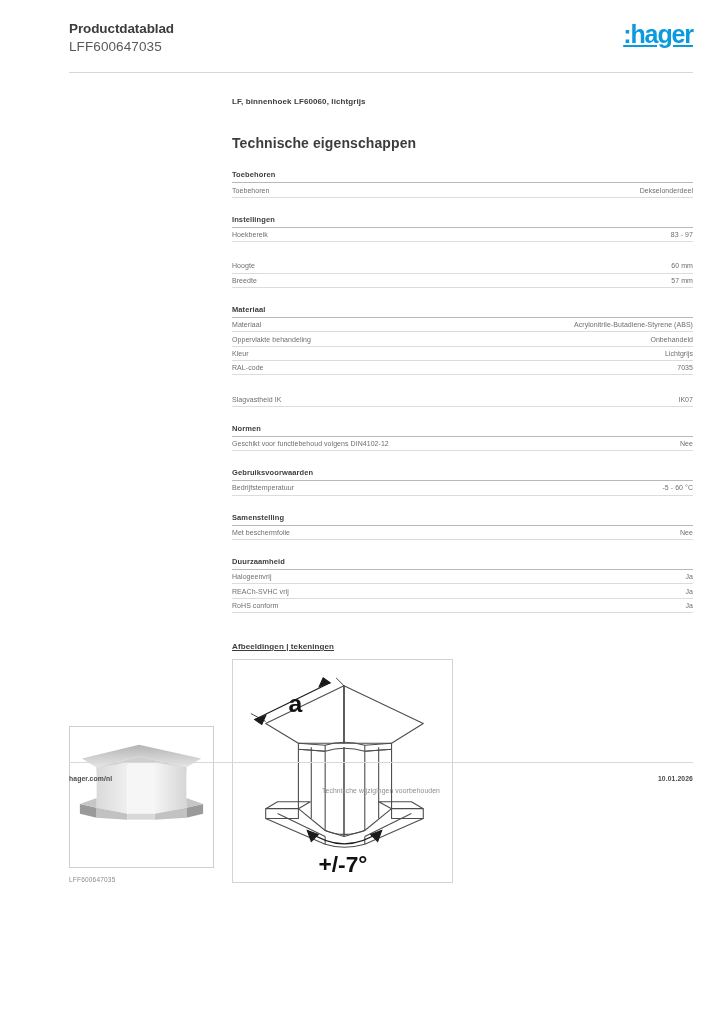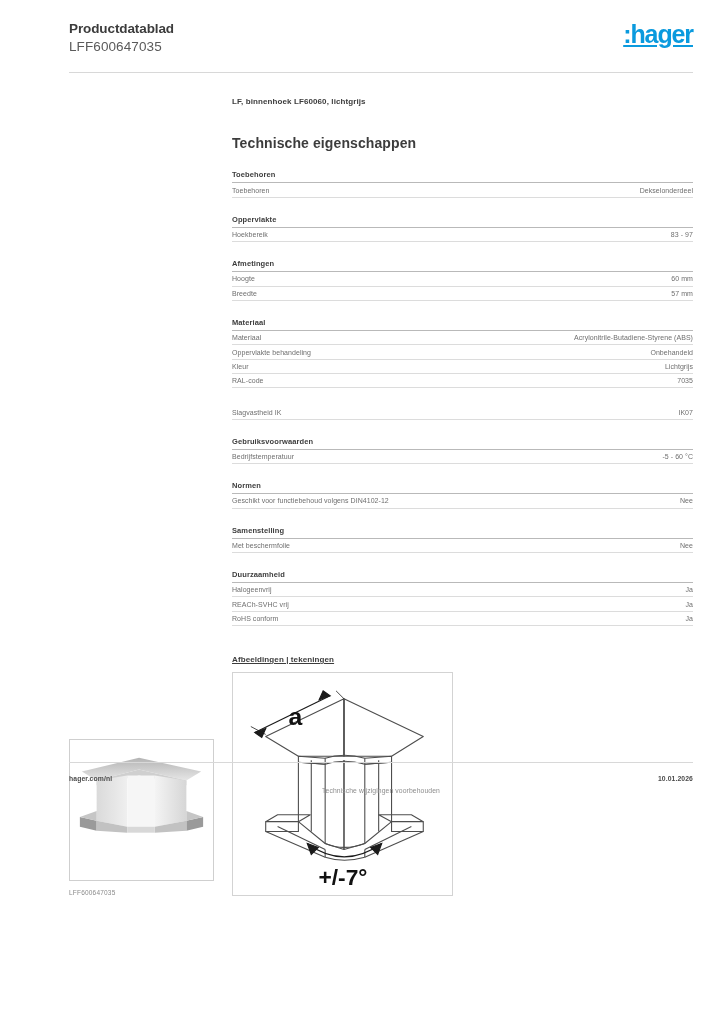--- a/index.html
+++ b/index.html
@@ -234,28 +234,27 @@
 
       <div id="spec-groups-container">
           <div class="spec-group">
             <div class="group-head">Toebehoren</div>
             <div class="spec-row">
               <div class="spec-label">Toebehoren</div>
               <div class="spec-value">Dekselonderdeel</div>
             </div>
           </div>
           <div class="spec-group">
-            <div class="group-head">Oppervlakte</div>
+            <div class="group-head">Instellingen</div>
             <div class="spec-row">
               <div class="spec-label">Hoekbereik</div>
               <div class="spec-value">83 - 97</div>
             </div>
           </div>
           <div class="spec-group">
-            <div class="group-head">Afmetingen</div>
             <div class="spec-row">
               <div class="spec-label">Hoogte</div>
               <div class="spec-value">60 mm</div>
             </div>
             <div class="spec-row">
               <div class="spec-label">Breedte</div>
               <div class="spec-value">57 mm</div>
             </div>
           </div>
           <div class="spec-group">
@@ -277,31 +276,31 @@
               <div class="spec-value">7035</div>
             </div>
           </div>
           <div class="spec-group">
             <div class="spec-row">
               <div class="spec-label">Slagvastheid IK</div>
               <div class="spec-value">IK07</div>
             </div>
           </div>
           <div class="spec-group">
+            <div class="group-head">Normen</div>
+            <div class="spec-row">
+              <div class="spec-label">Geschikt voor functiebehoud volgens DIN4102-12</div>
+              <div class="spec-value">Nee</div>
+            </div>
+          </div>
+          <div class="spec-group">
             <div class="group-head">Gebruiksvoorwaarden</div>
             <div class="spec-row">
               <div class="spec-label">Bedrijfstemperatuur</div>
               <div class="spec-value">-5 - 60 °C</div>
-            </div>
-          </div>
-          <div class="spec-group">
-            <div class="group-head">Normen</div>
-            <div class="spec-row">
-              <div class="spec-label">Geschikt voor functiebehoud volgens DIN4102-12</div>
-              <div class="spec-value">Nee</div>
             </div>
           </div>
           <div class="spec-group">
             <div class="group-head">Samenstelling</div>
             <div class="spec-row">
               <div class="spec-label">Met beschermfolie</div>
               <div class="spec-value">Nee</div>
             </div>
           </div>
           <div class="spec-group">

